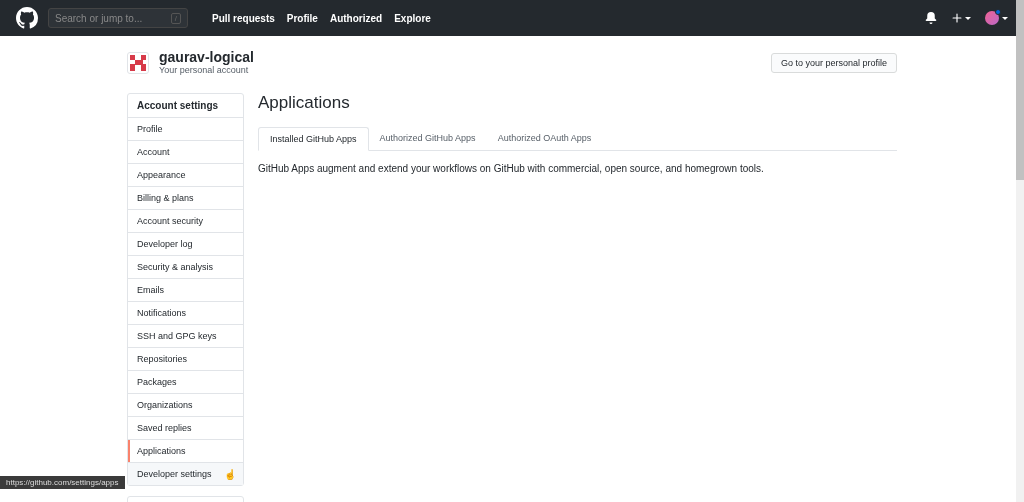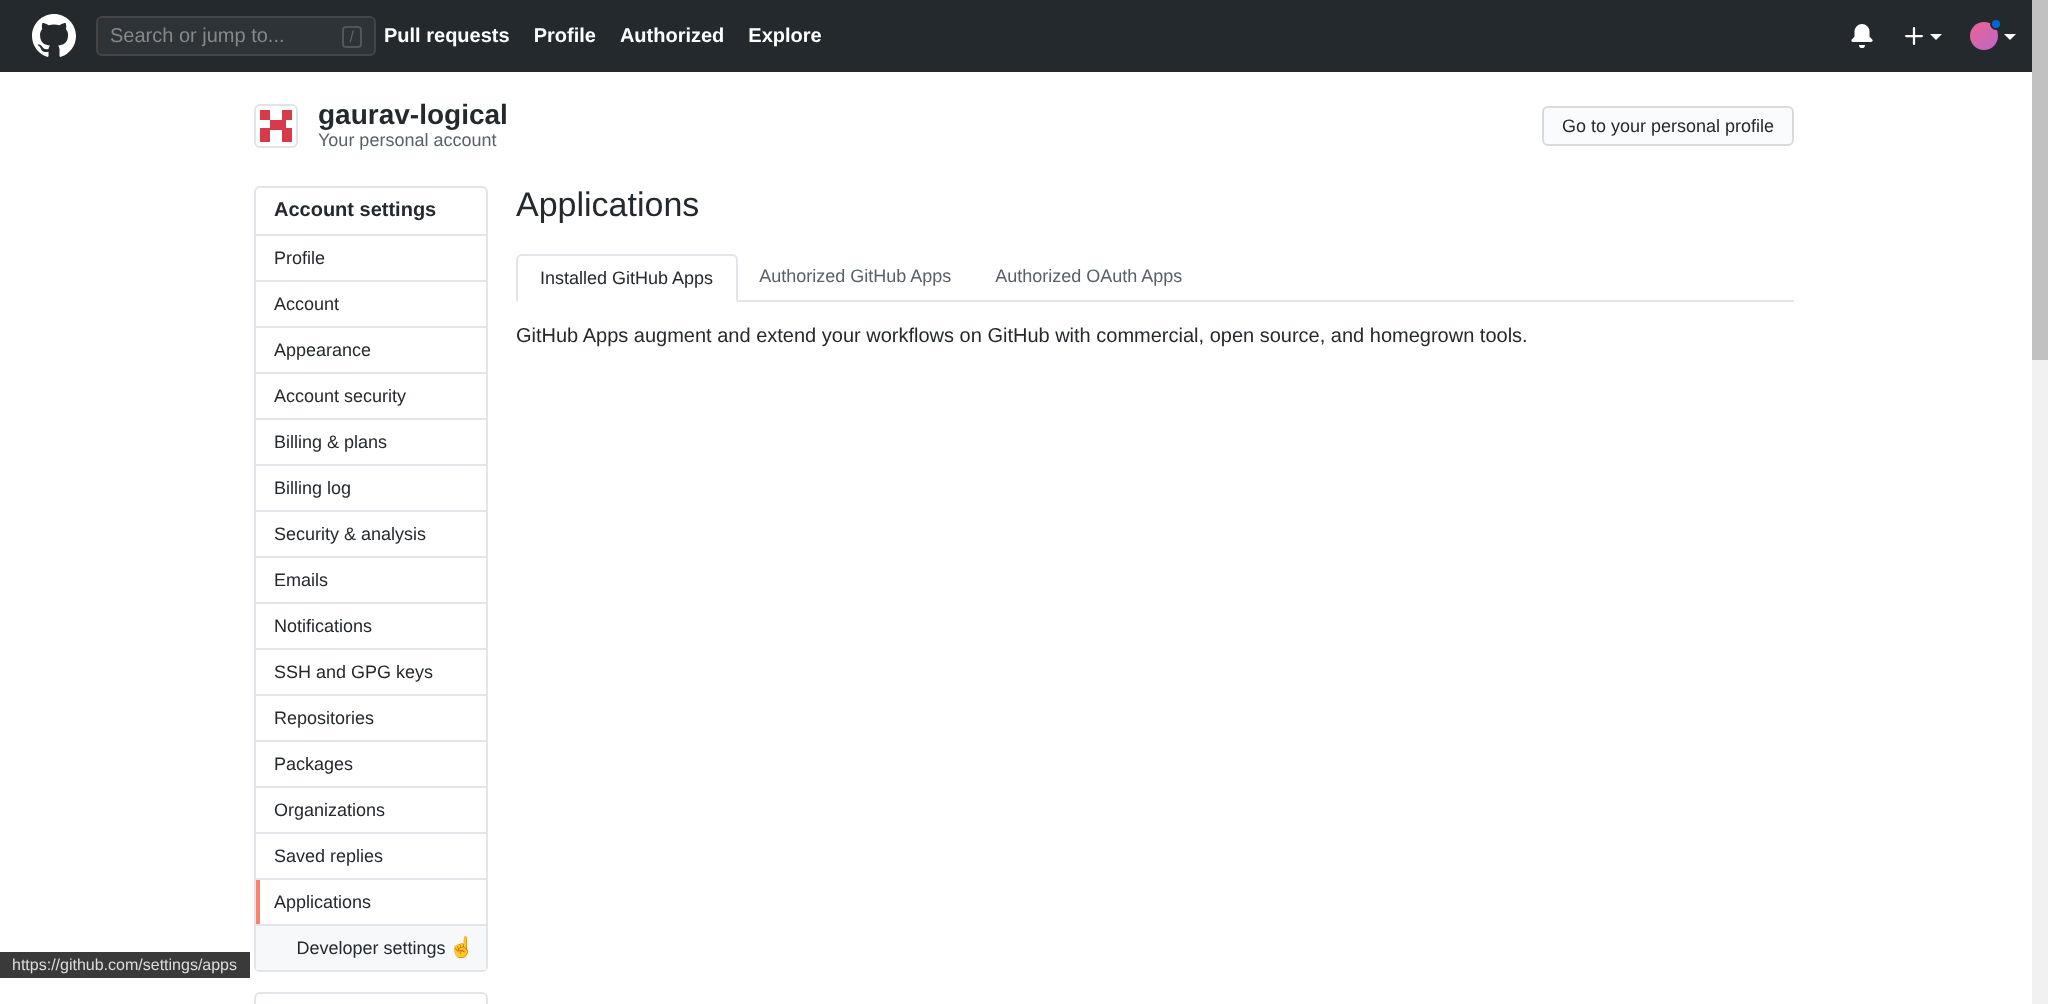--- a/index.html
+++ b/index.html
@@ -4,21 +4,21 @@
   <style>
     * { margin: 0; padding: 0; box-sizing: border-box; }
     body { font-family: -apple-system, BlinkMacSystemFont, "Segoe UI", Helvetica, Arial, sans-serif; font-size: 14px; color: #24292e; background: #fff; }
     
     .header { background: #24292e; height: 36px; display: flex; align-items: center; padding: 0 16px; }
     .logo { width: 22px; height: 22px; fill: #fff; margin-right: 10px; }
     .search-box { background: #2e3338; border: 1px solid #444; border-radius: 3px; width: 140px; height: 20px; display: flex; align-items: center; padding: 0 6px; }
     .search-input { background: transparent; border: none; color: #ccc; font-size: 10px; width: 100%; outline: none; }
     .search-input::placeholder { color: #888; }
     .search-slash { color: #666; border: 1px solid #555; border-radius: 2px; font-size: 8px; padding: 0 3px; }
-    .nav-links { display: flex; gap: 12px; margin-left: 4px; }
+    .nav-links { display: flex; gap: 12px; margin-left: 24px; }
     .nav-link { color: #fff; font-size: 10px; font-weight: 600; text-decoration: none; }
     .header-right { margin-left: auto; display: flex; align-items: center; gap: 14px; }
     .icon-btn { color: #fff; cursor: pointer; display: flex; align-items: center; }
     .icon-btn svg { width: 12px; height: 12px; fill: #fff; }
     .plus-menu { display: flex; align-items: center; gap: 2px; }
     .caret { display: inline-block; width: 0; height: 0; border-left: 3px solid transparent; border-right: 3px solid transparent; border-top: 3px solid #fff; }
     .avatar-menu { display: flex; align-items: center; gap: 3px; }
     .avatar { width: 14px; height: 14px; border-radius: 50%; background: linear-gradient(135deg, #f06292, #ba68c8); position: relative; }
     .avatar-dot { position: absolute; top: -2px; right: -2px; width: 6px; height: 6px; background: #0366d6; border-radius: 50%; border: 1px solid #24292e; }
     
@@ -32,21 +32,21 @@
     .account-type { font-size: 9px; color: #586069; }
     .go-profile-btn { margin-left: auto; font-size: 9px; color: #24292e; background: #fafbfc; border: 1px solid #d9dbdb; border-radius: 3px; padding: 4px 9px; cursor: pointer; }
     
     .layout { display: flex; gap: 14px; }
     .sidebar { width: 117px; flex-shrink: 0; }
     .sidebar-section { border: 1px solid #e1e4e8; border-radius: 3px; margin-bottom: 10px; }
     .sidebar-header { font-size: 10px; font-weight: 600; padding: 6px 9px; }
     .sidebar-item { display: block; font-size: 9px; color: #24292e; padding: 6px 9px; border-top: 1px solid #e1e4e8; cursor: pointer; text-decoration: none; position: relative; }
     .sidebar-item.active { background: #fff; }
     .sidebar-item.active::before { content: ''; position: absolute; left: 0; top: 0; bottom: 0; width: 2px; background: #f9826c; }
-    .sidebar-item.hover { background: #f6f8fa; text-align: center; }
+    .sidebar-item.hover { background: #f6f8fa; }
     .cursor-icon { position: absolute; right: 6px; top: 50%; transform: translateY(-50%); font-size: 10px; color: #888; }
     
     .main { flex: 1; }
     .page-title { font-size: 17px; font-weight: 400; margin-bottom: 14px; }
     .tabs { display: flex; border-bottom: 1px solid #e1e4e8; margin-bottom: 12px; }
     .tab { font-size: 9px; padding: 6px 11px; color: #586069; cursor: pointer; }
     .tab.active { color: #24292e; border: 1px solid #e1e4e8; border-bottom: 1px solid #fff; border-radius: 3px 3px 0 0; margin-bottom: -1px; background: #fff; }
     .description { font-size: 10px; color: #24292e; }
     
     .status-bar { position: fixed; bottom: 13px; left: 0; background: #3a3a3a; color: #ddd; font-size: 8px; padding: 2px 6px; font-family: sans-serif; }
@@ -114,23 +114,23 @@
     <button class="go-profile-btn">Go to your personal profile</button>
   </div>
 
   <div class="layout">
     <div class="sidebar">
       <div class="sidebar-section">
         <div class="sidebar-header">Account settings</div>
         <a class="sidebar-item">Profile</a>
         <a class="sidebar-item">Account</a>
         <a class="sidebar-item">Appearance</a>
+        <a class="sidebar-item">Billing &amp; plans</a>
         <a class="sidebar-item">Account security</a>
-        <a class="sidebar-item">Billing &amp; plans</a>
-        <a class="sidebar-item">Billing log</a>
+        <a class="sidebar-item">Developer log</a>
         <a class="sidebar-item">Security &amp; analysis</a>
         <a class="sidebar-item">Emails</a>
         <a class="sidebar-item">Notifications</a>
         <a class="sidebar-item">SSH and GPG keys</a>
         <a class="sidebar-item">Repositories</a>
         <a class="sidebar-item">Packages</a>
         <a class="sidebar-item">Organizations</a>
         <a class="sidebar-item">Saved replies</a>
         <a class="sidebar-item active">Applications</a>
         <a class="sidebar-item hover"><span>Developer settings</span><span class="cursor-icon">☝</span></a>

